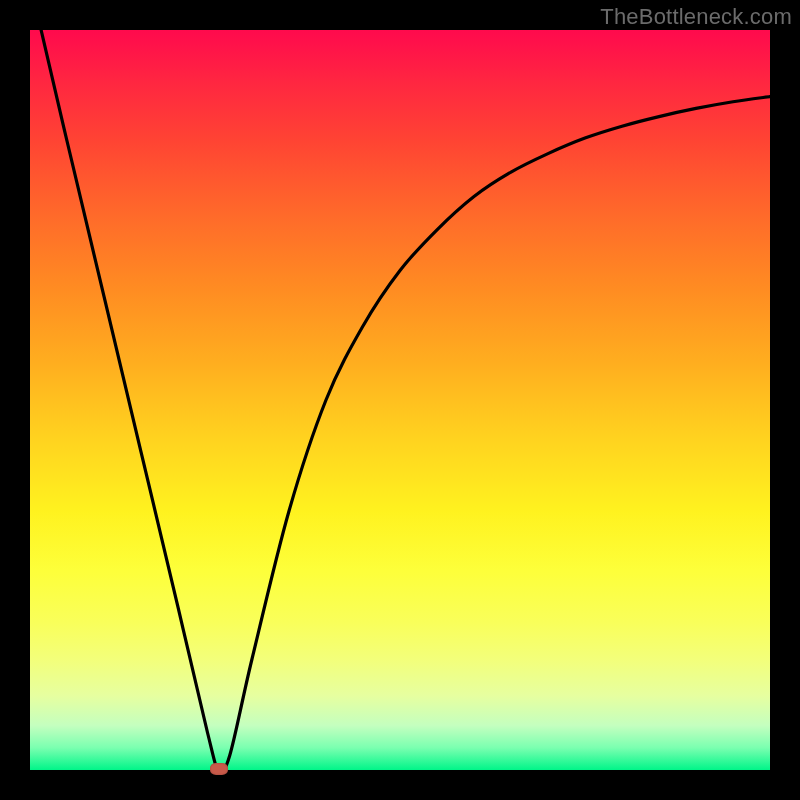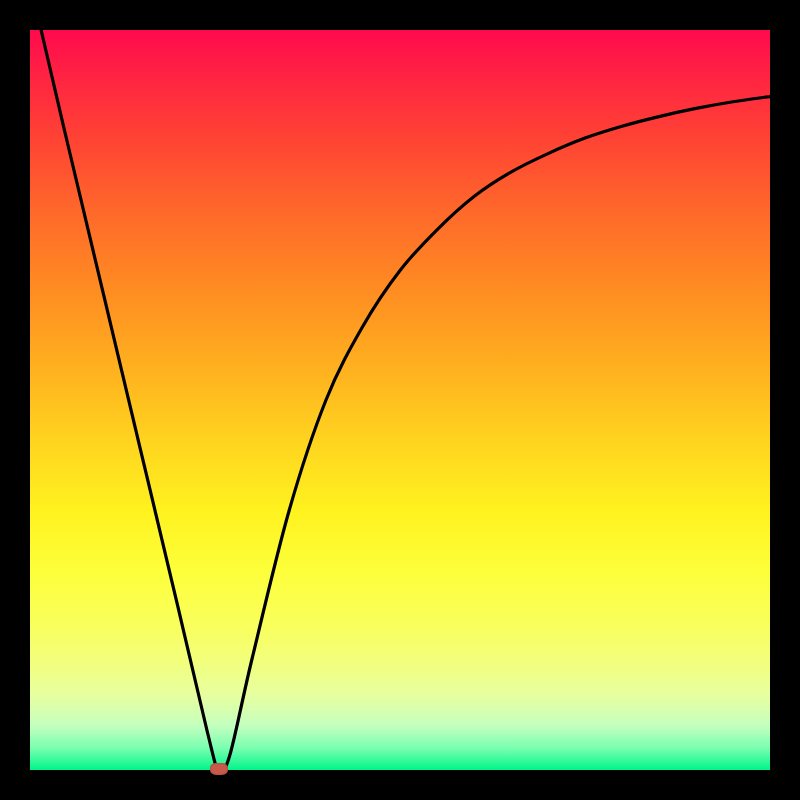--- a/index.html
+++ b/index.html
@@ -69,13 +69,14 @@
 </head>
 <body>
 
 <div class="frame">
   <div class="plot-area">
     <svg class="curve" viewBox="0 0 740 740" preserveAspectRatio="none">
       <path id="curve-path" fill="none" stroke="#000000" stroke-width="3.2" stroke-linejoin="round" stroke-linecap="round" d="M 11.10 0.00 C 15.42 18.50, 26.52 66.60, 37.00 111.00 C 47.48 155.40, 61.67 214.60, 74.00 266.40 C 86.33 318.20, 98.67 370.00, 111.00 421.80 C 123.33 473.60, 136.90 530.33, 148.00 577.20 C 159.10 624.07, 170.82 675.87, 177.60 703.00 C 184.38 730.13, 185.00 736.30, 188.70 740.00 C 192.40 743.70, 194.25 743.70, 199.80 725.20 C 205.35 706.70, 212.13 669.70, 222.00 629.00 C 231.87 588.30, 246.67 524.17, 259.00 481.00 C 271.33 437.83, 283.67 400.83, 296.00 370.00 C 308.33 339.17, 320.67 317.58, 333.00 296.00 C 345.33 274.42, 357.67 256.53, 370.00 240.50 C 382.33 224.47, 394.67 212.13, 407.00 199.80 C 419.33 187.47, 431.67 176.12, 444.00 166.50 C 456.33 156.88, 468.67 149.23, 481.00 142.08 C 493.33 134.93, 505.67 129.25, 518.00 123.58 C 530.33 117.91, 542.67 112.60, 555.00 108.04 C 567.33 103.48, 579.67 99.78, 592.00 96.20 C 604.33 92.62, 616.67 89.54, 629.00 86.58 C 641.33 83.62, 653.67 80.91, 666.00 78.44 C 678.33 75.97, 690.67 73.75, 703.00 71.78 C 715.33 69.81, 733.83 67.46, 740.00 66.60"></path>
     </svg>
     <div class="marker" id="marker" style="left: 179.7px; top: 733px; background: rgb(200, 90, 74);"></div>
   </div>
+  <div class="watermark">TheBottleneck.com</div>
 </div>
 
 </body></html>

